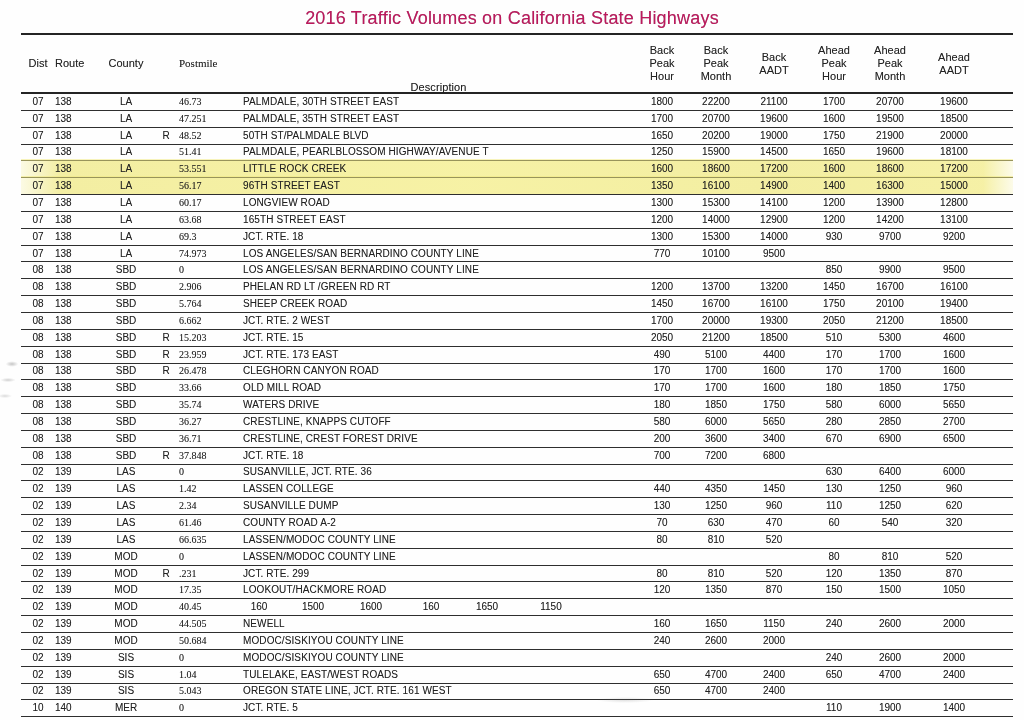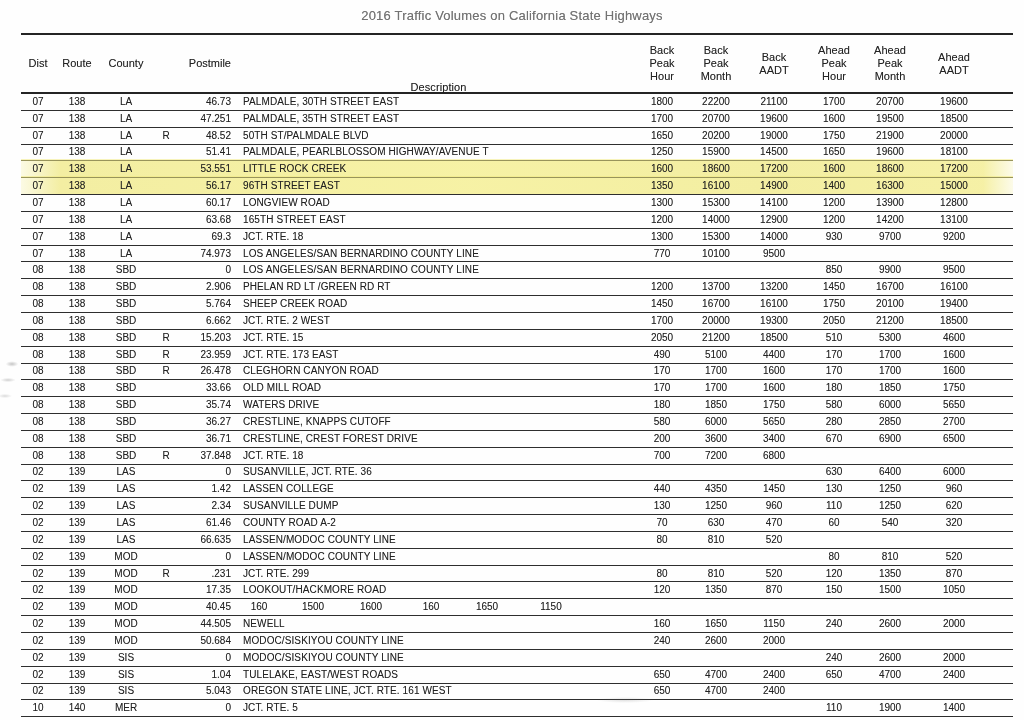--- a/index.html
+++ b/index.html
@@ -2,21 +2,21 @@
 <html style="--hl: #f3eea2;"><head>
 <meta charset="utf-8">
 <style>
   html,body{margin:0;padding:0;background:#ffffff;}
   .page{
     position:relative;width:1024px;height:720px;background:#fefefe;overflow:hidden;
     font-family:"Liberation Sans","DejaVu Sans",sans-serif;color:#222;
   }
   .doc-title{
     position:absolute;top:8px;left:0;width:100%;text-align:center;
-    font-size:13px;letter-spacing:0.2px;color:#737373;
+    font-size:18px;letter-spacing:0.2px;color:#be185d;
     text-shadow:0 0 0.5px rgba(0,0,0,0.35);
   }
   .table{
     position:absolute;left:21px;top:33px;width:992px;
     border-top:2.6px solid #242424;
   }
   .hdr-row{
     display:flex;align-items:center;height:57px;
     border-bottom:2.3px solid #242424;
     font-size:11px;line-height:13px;
@@ -34,24 +34,24 @@
       rgba(244,238,150,0.25) 0%,
       var(--hl,#f3eea2) 4%,
       rgba(246,241,160,0.95) 45%,
       var(--hl,#f3eea2) 75%,
       rgba(244,238,150,0.85) 97%,
       rgba(244,238,150,0.2) 100%);
     box-shadow:0 -2px 0 rgba(240,234,130,0.55);
   }
   .cell{box-sizing:border-box;}
   .c-dist{width:34px;text-align:center;}
-  .c-route{width:44px;text-align:center;}
+  .c-route{width:44px;text-align:left;}
   .c-county{width:54px;text-align:center;}
   .c-r{width:26px;text-align:center;}
-  .c-postmile{width:52px;text-align:right;}
+  .c-postmile{width:52px;text-align:left;font-family:Liberation Serif, serif;}
   .c-desc{flex:1;padding-left:12px;text-align:left;overflow:hidden;letter-spacing:0.1px;}
   .c-num{text-align:center;}
   .c-bh{width:56px;}
   .c-bm{width:52px;}
   .c-ba{width:64px;}
   .c-ah{width:56px;}
   .c-am{width:56px;}
   .c-aa{width:72px;}
   .row,.hdr-row{padding-right:23px;}
   .hdr-stack div{text-align:center;}

